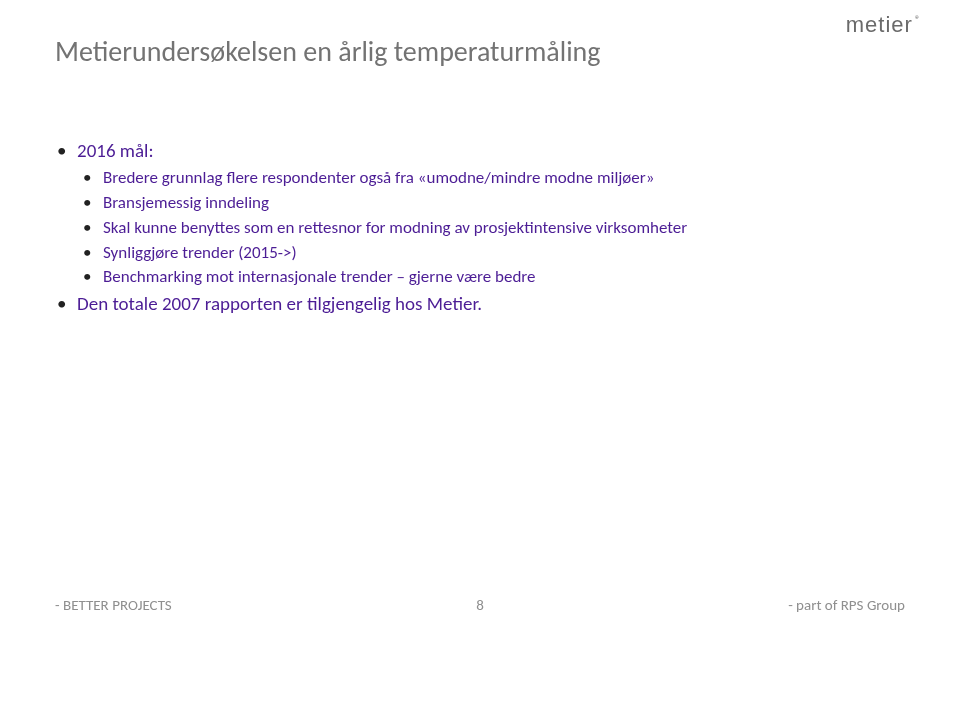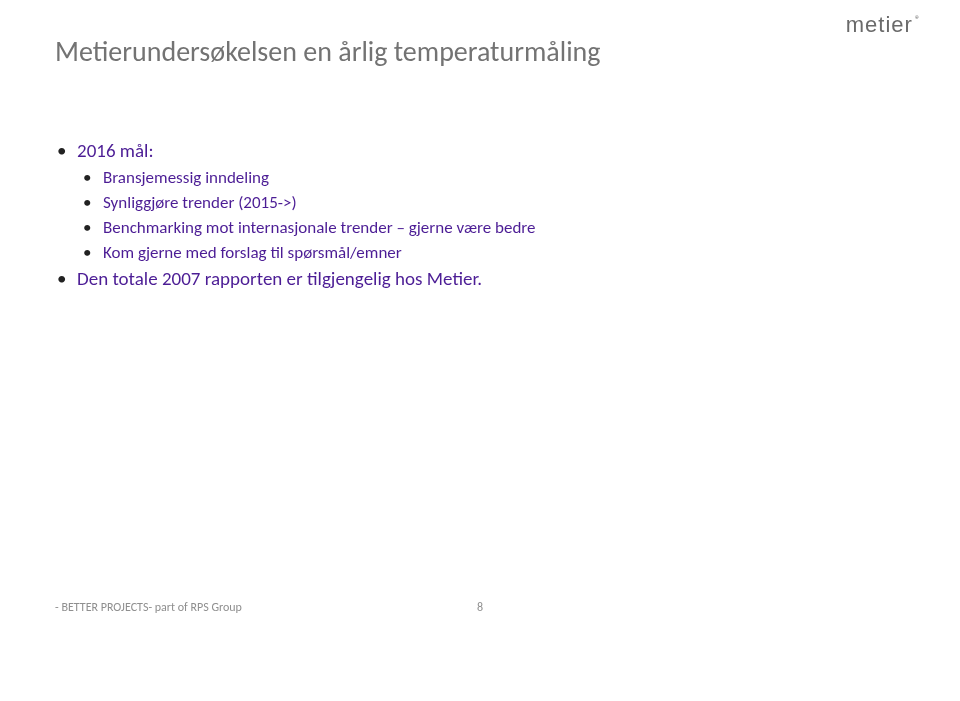--- a/index.html
+++ b/index.html
@@ -9,44 +9,45 @@
   .logo-wrap { position: absolute; top: 12px; right: 40px; display: flex; align-items: flex-start; }
   .logo { color: #6a6a6a; font-size: 22px; letter-spacing: 1px; font-weight: 500; font-family: "Segoe UI", Arial, sans-serif; }
   .reg { color: #6a6a6a; font-size: 10px; margin-left: 2px; margin-top: 1px; }
   .content { margin-top: 70px; font-size: 19px; line-height: 1.28; color: #4c1d95; }
   ul.lvl1 { list-style: none; padding-left: 0; }
   ul.lvl1 > li { position: relative; padding-left: 22px; margin-bottom: 4px; }
   ul.lvl1 > li::before { content: "•"; position: absolute; left: 2px; top: 0; color: #222; }
   ul.lvl2 { list-style: none; padding-left: 0; margin-top: 4px; }
   ul.lvl2 > li { position: relative; padding-left: 26px; margin-bottom: 3px; font-size: 17px; }
   ul.lvl2 > li::before { content: "•"; position: absolute; left: 6px; top: 0; color: #222; }
-  .footer { position: absolute; bottom: 18px; left: 0; right: 0; padding: 0 55px; display: flex; align-items: center; font-size: 12px; color: #8f8f8f; }
+  .footer { position: absolute; bottom: 18px; left: 0; right: 0; padding: 0 55px; display: flex; justify-content: space-between; align-items: center; font-size: 15px; color: #8f8f8f; }
   .footer .center { position: absolute; left: 50%; transform: translateX(-50%); }
 </style>
 </head>
 <body>
 
 <div class="slide">
 
   <div class="logo-wrap">
     <span class="logo">metier</span>
     <span class="reg">®</span>
   </div>
 
   <h1 class="title">Metierundersøkelsen en årlig temperaturmåling</h1>
 
   <div class="content">
     <ul class="lvl1">
       <li>
         <span>2016 mål:</span>
         <ul class="lvl2">
+          <li>Bredere grunnlag flere respondenter også fra «umodne/mindre modne miljøer»</li>
           <li>Bransjemessig inndeling</li>
+          <li>Skal kunne benyttes som en rettesnor for modning av prosjektintensive virksomheter</li>
           <li>Synliggjøre trender (2015-&gt;)</li>
           <li>Benchmarking mot internasjonale trender – gjerne være bedre</li>
-          <li>Kom gjerne med forslag til spørsmål/emner</li>
         </ul>
       </li>
       <li>Den totale 2007 rapporten er tilgjengelig hos Metier.</li>
     </ul>
   </div>
 
   <div class="footer">
     <span>- BETTER PROJECTS</span>
     <span class="center">8</span>
     <span>- part of RPS Group</span>

